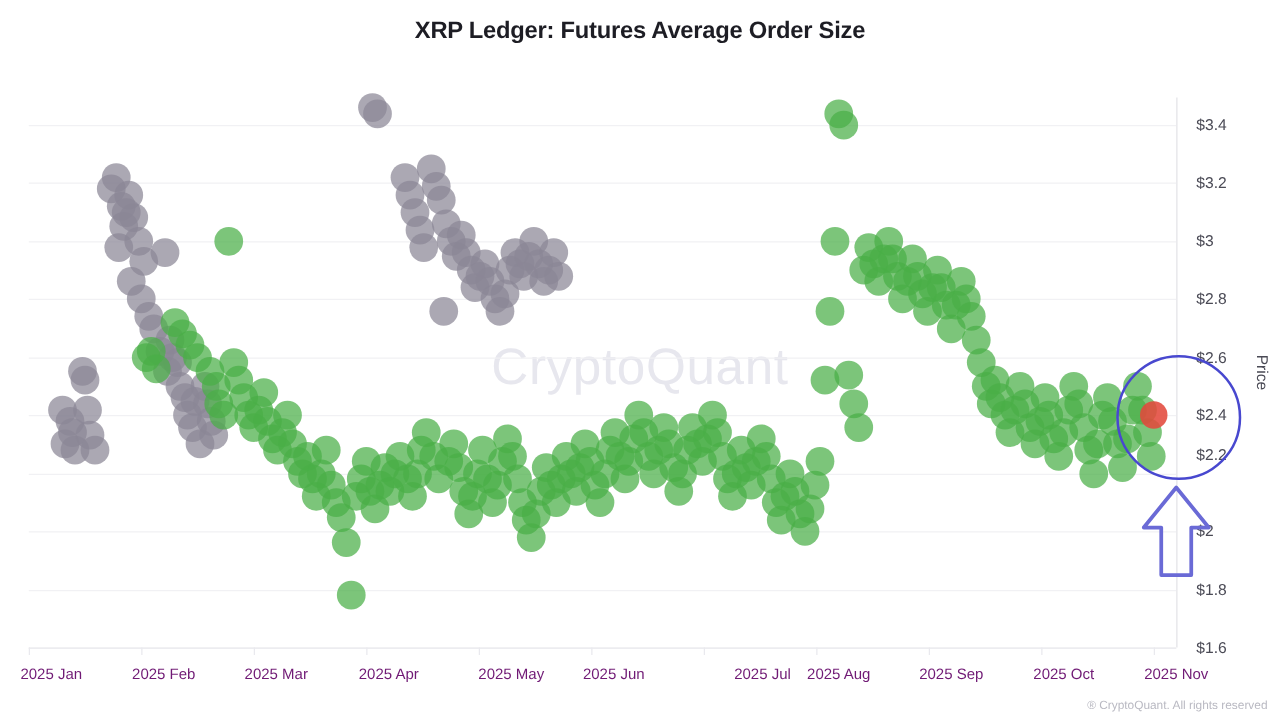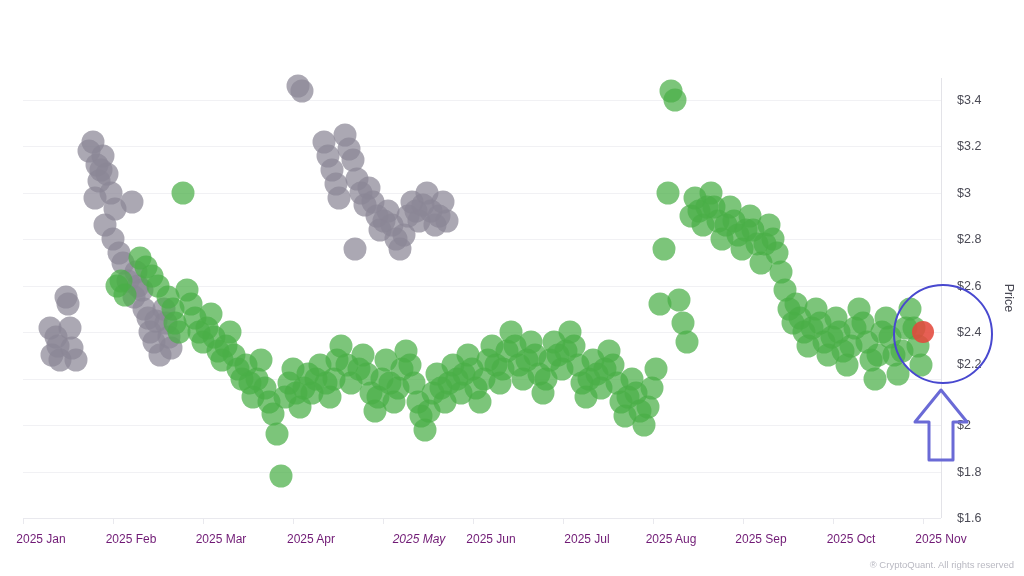--- a/index.html
+++ b/index.html
@@ -167,22 +167,24 @@
     font-size: 9.5px;
     color: #b9b9c2;
     white-space: nowrap;
   }
 </style>
 </head>
 <body>
 
 <div id="chart-root">
 
-
-
+  <div class="chart-title">XRP Ledger: Futures Average Order Size</div>
+
+
+  <div class="watermark">CryptoQuant</div>
 
   <div class="plot-area" id="plot-area">
       <div class="grid-line" style="top: 22px;"></div>
       <div class="grid-line" style="top: 68.4444px;"></div>
       <div class="grid-line" style="top: 114.889px;"></div>
       <div class="grid-line" style="top: 161.333px;"></div>
       <div class="grid-line" style="top: 207.778px;"></div>
       <div class="grid-line" style="top: 254.222px;"></div>
       <div class="grid-line" style="top: 300.667px;"></div>
       <div class="grid-line" style="top: 347.111px;"></div>
@@ -478,23 +480,23 @@
       <div class="y-label" style="top: 364px;">$2.2</div>
       <div class="y-label" style="top: 425.111px;">$2</div>
       <div class="y-label" style="top: 471.556px;">$1.8</div>
       <div class="y-label" style="top: 518px;">$1.6</div>
     </div>
   <div id="x-labels">
       <div class="x-label" style="left: 41px;">2025 Jan</div>
       <div class="x-label" style="left: 131px;">2025 Feb</div>
       <div class="x-label" style="left: 221px;">2025 Mar</div>
       <div class="x-label" style="left: 311px;">2025 Apr</div>
-      <div class="x-label" style="left: 419px; font-style: italic;">2025 May</div>
+      <div class="x-label" style="left: 409px;">2025 May</div>
       <div class="x-label" style="left: 491px;">2025 Jun</div>
-      <div class="x-label" style="left: 587px; text-align: center;">2025 Jul</div>
+      <div class="x-label" style="left: 610px; text-align: center;">2025 Jul</div>
       <div class="x-label" style="left: 671px;">2025 Aug</div>
       <div class="x-label" style="left: 761px;">2025 Sep</div>
       <div class="x-label" style="left: 851px;">2025 Oct</div>
       <div class="x-label" style="left: 941px;">2025 Nov</div>
     </div>
 
   <div class="y-axis-title">Price</div>
 
   <div class="annot-circle" id="annot-circle" style="left: 893px; top: 284.222px; width: 96px; height: 96px;"></div>
 

